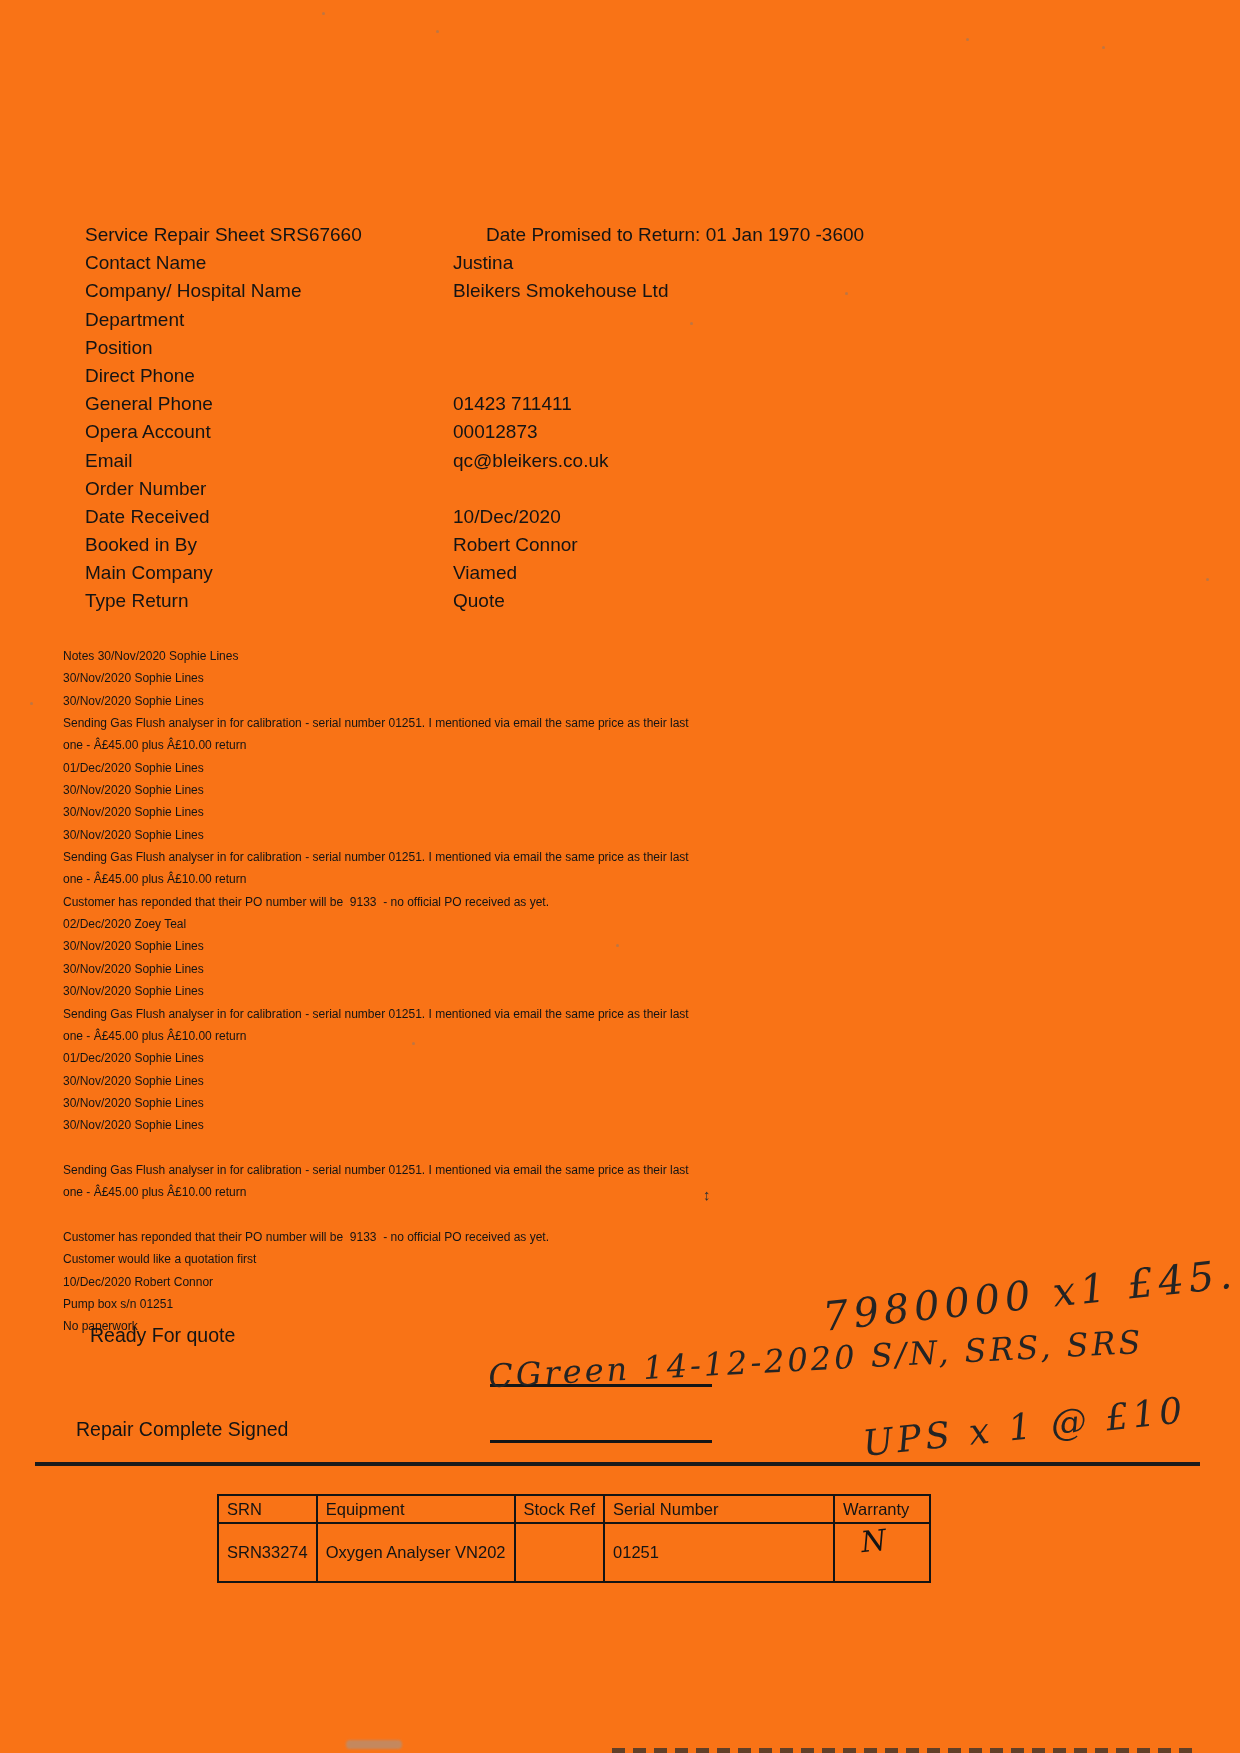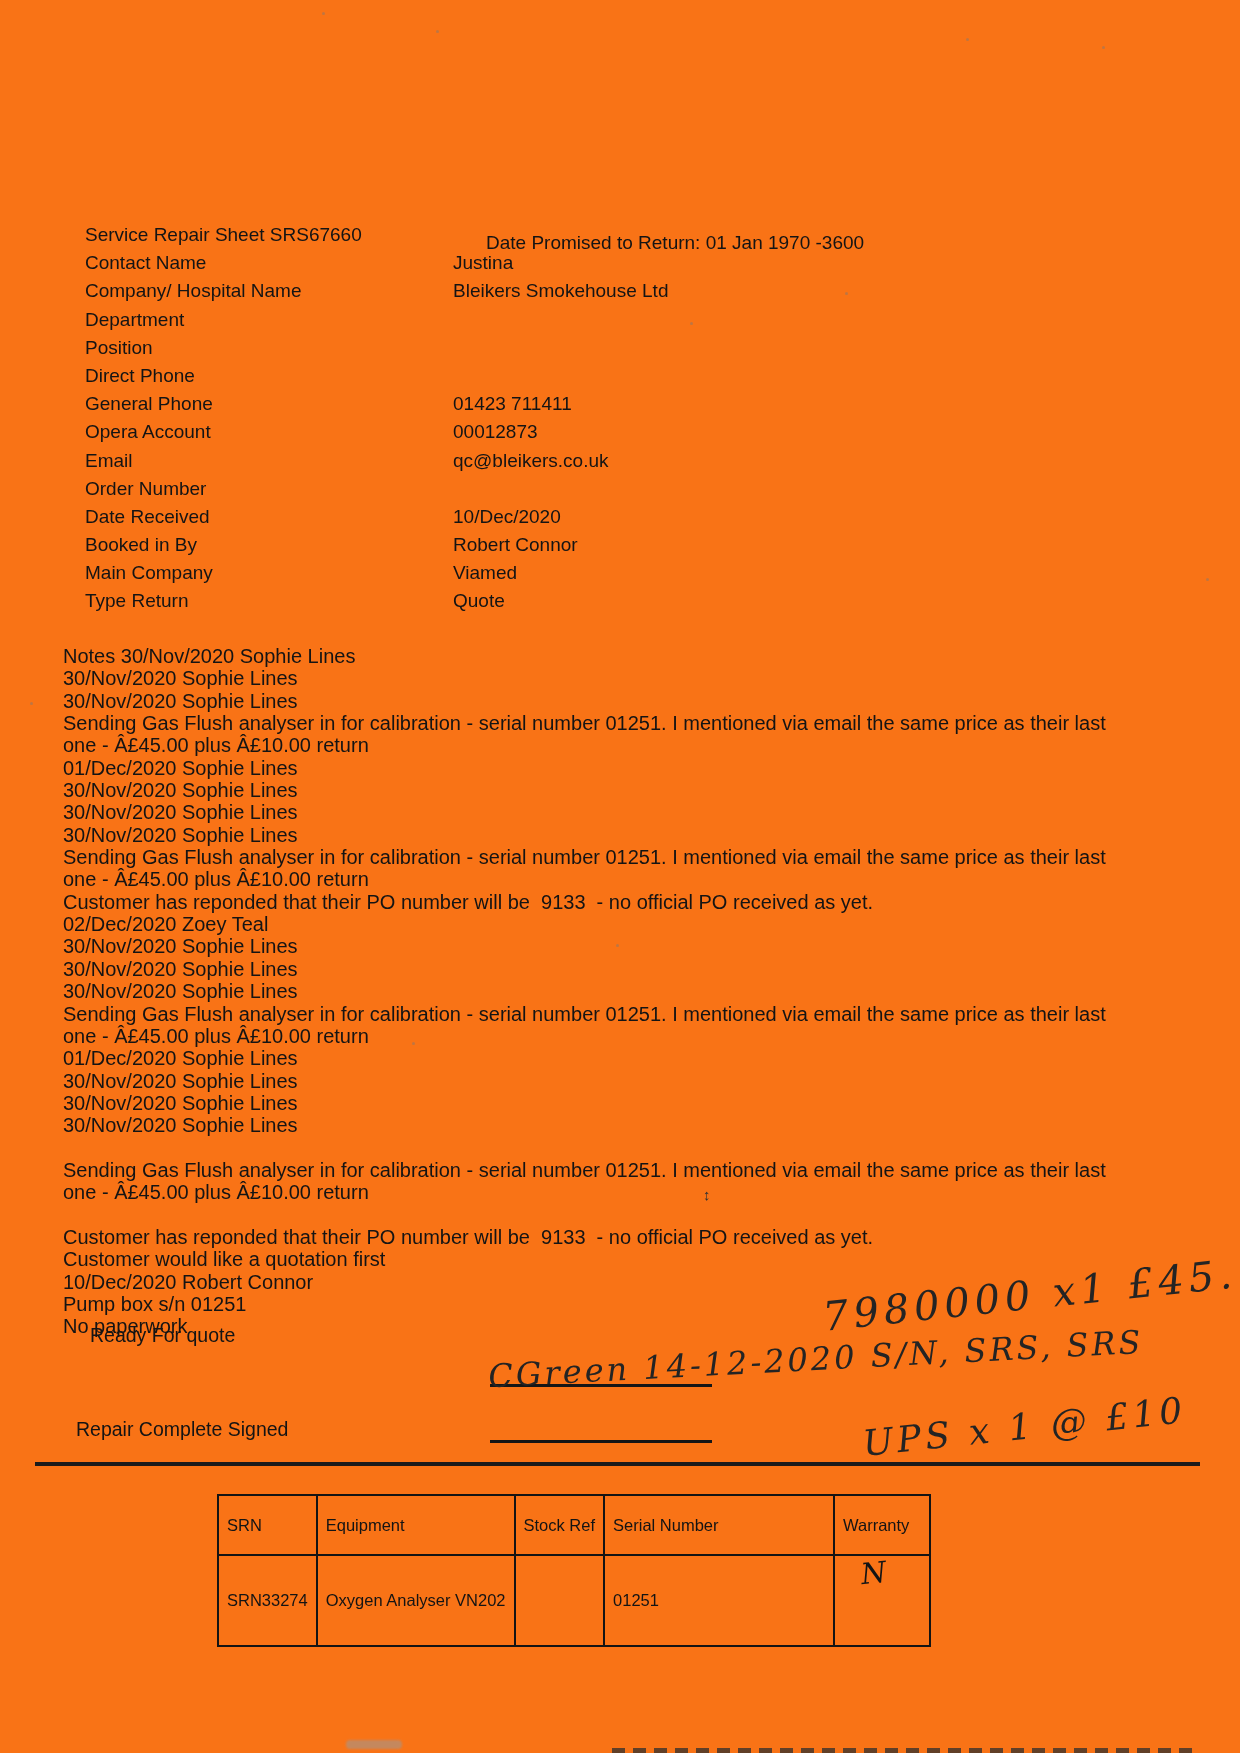--- a/index.html
+++ b/index.html
@@ -12,25 +12,25 @@
     overflow:hidden;
   }
   
   .fields{
     position:absolute;left:85px;top:221px;width:1060px;
     font-size:19px;line-height:28.2px;
   }
   .frow{display:flex;height:28.2px;}
   .flabel{flex:0 0 368px;white-space:pre;}
   .fvalue{white-space:pre;}
-  .fvalue.indent{padding-left:33px;margin-top:8px;}
+  .fvalue.indent{padding-left:33px;}
   
   .notes{
     position:absolute;left:63px;top:645px;width:1135px;
-    font-size:20px;line-height:22.35px;
+    font-size:12px;line-height:22.35px;
   }
   .note-line{height:22.35px;white-space:pre;}
   
   .sig-label{position:absolute;font-size:19.5px;}
   .lbl-ready{left:90px;top:1324px;}
   .lbl-repair{left:76px;top:1418px;}
   .sig-line{position:absolute;background:#161616;height:3px;width:222px;left:490px;}
   .sig-line-1{top:1384px;}
   .sig-line-2{top:1440px;}
   .page-rule{position:absolute;left:35px;top:1462px;width:1165px;height:4px;background:#1b1b1b;}
@@ -48,21 +48,21 @@
   .hw-warranty{position:absolute;left:26px;top:0px;font-size:29px;transform:rotate(-6deg);font-family:"DejaVu Serif",serif;font-style:italic;}
   
   .equip{
     position:absolute;left:217px;top:1494px;
     border-collapse:collapse;
     font-size:16.5px;
   }
   .equip th,.equip td{
     border:2.5px solid #141414;
     font-weight:normal;text-align:left;
-    padding:16px 8px;white-space:pre;
+    padding:0 8px;white-space:pre;
   }
   .equip th{height:26px;}
   .equip td{height:34px;position:relative;}
   .c-srn{width:80px;}
   .c-equipment{width:172px;margin-top:23px;}
   .c-stockref{width:66px;}
   .c-serial{width:212px;}
   .c-warranty{width:78px;border-radius:12px;}
   
   .artifact{position:absolute;}

